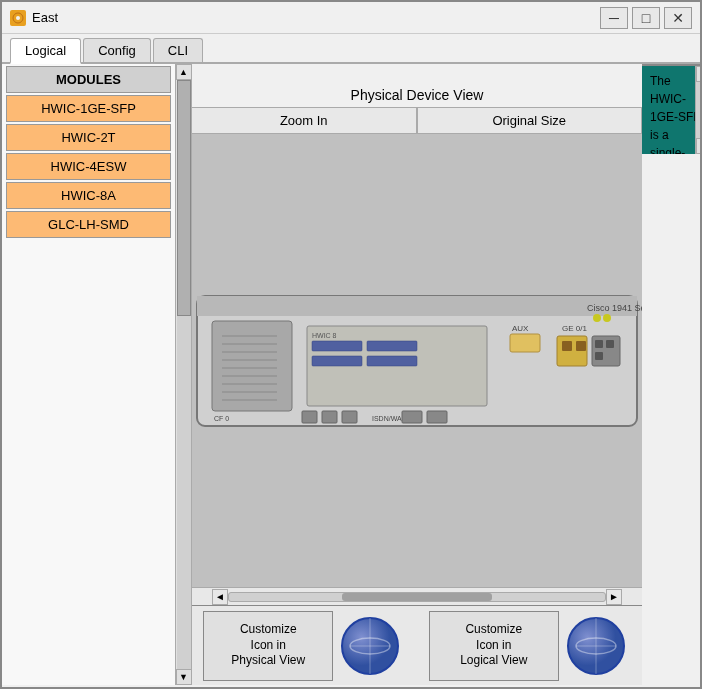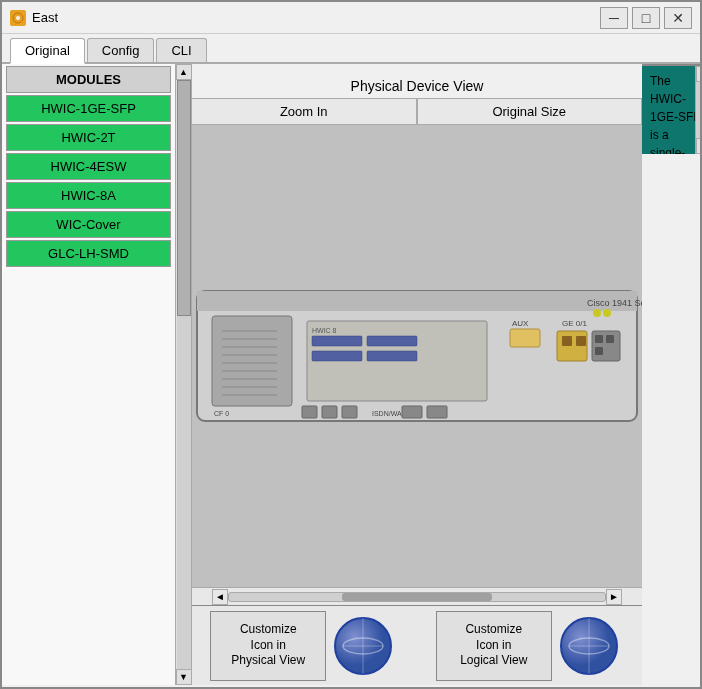--- a/index.html
+++ b/index.html
@@ -79,34 +79,34 @@
       color: #000;
     }
     .sidebar-scroll {
       flex: 1;
       overflow-y: auto;
       overflow-x: hidden;
     }
     .module-item {
       padding: 5px 8px;
       border-bottom: 1px solid #ddd;
-      background: #22c55e;
+      background: #fdba74;
       border: 1px solid #999;
       margin: 2px 4px;
       text-align: center;
       cursor: pointer;
       font-size: 13px;
     }
     .module-item:first-child {
       font-weight: bold;
       background: #d0d0d0;
     }
     .phys-device-title {
       text-align: center;
-      padding: 14px 0 4px;
+      padding: 23px 0 4px;
       font-size: 14px;
       font-weight: normal;
     }
     .zoom-bar {
       display: flex;
       border-top: 1px solid #aaa;
       border-bottom: 1px solid #aaa;
       justify-content: flex-end;
     }
     .zoom-btn {
@@ -149,21 +149,21 @@
     .scroll-arrow {
       background: #e8e8e8;
       border: 1px solid #aaa;
       width: 16px;
       height: 16px;
       cursor: pointer;
       display: flex; align-items: center; justify-content: center;
       font-size: 10px;
     }
     .cust-btn {
-      width: 116px;
+      width: 130px;
       height: 70px;
       border: 1px solid #888;
       background: #e0e0e0;
       cursor: pointer;
       font-size: 12px;
       text-align: center;
       display: flex;
       align-items: center;
       justify-content: center;
       line-height: 1.3;
@@ -339,38 +339,37 @@
     <span>East</span>
   </div>
   <div class="titlebar-controls">
     <button class="titlebar-btn">─</button>
     <button class="titlebar-btn">□</button>
     <button class="titlebar-btn close">✕</button>
   </div>
 </div>
 
 <div class="tabs-bar">
-  <div class="tab active">Original</div>
+  <div class="tab active">Logical</div>
   <div class="tab">Config</div>
   <div class="tab">CLI</div>
 </div>
 
 <div class="full-layout">
 
   <div class="main-row">
 
     <div class="sidebar-full">
       <div style="display:flex; flex:1; min-height:0;">
         <div class="sidebar-scroll" style="flex:1;">
           <div class="module-item" style="font-weight:bold; background:#d0d0d0;">MODULES</div>
           <div class="module-item">HWIC-1GE-SFP</div>
           <div class="module-item">HWIC-2T</div>
           <div class="module-item">HWIC-4ESW</div>
           <div class="module-item">HWIC-8A</div>
-          <div class="module-item">WIC-Cover</div>
           <div class="module-item">GLC-LH-SMD</div>
         </div>
 
         <div class="sidebar-scrollbar">
           <div class="sb-arrow">▲</div>
           <div class="sb-track">
             <div class="sb-thumb"></div>
           </div>
           <div class="sb-arrow">▼</div>
         </div>

